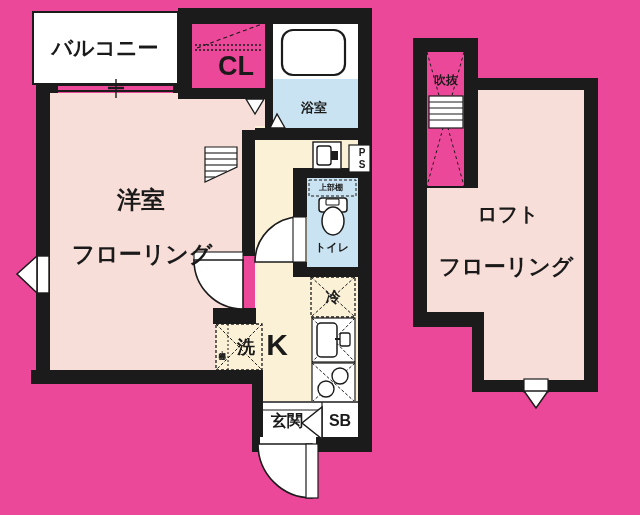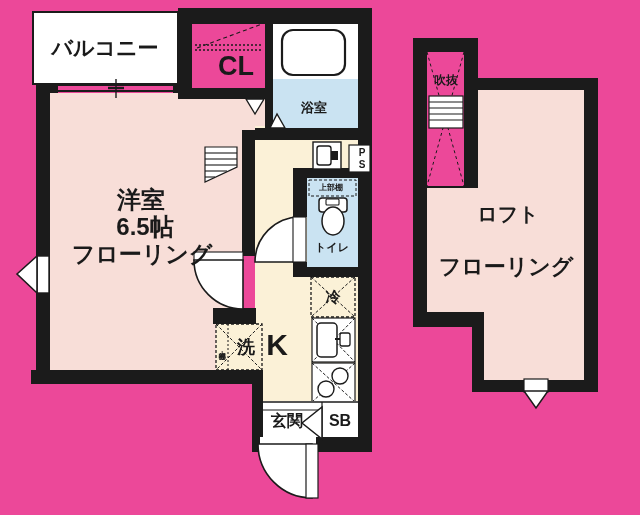--- a/index.html
+++ b/index.html
@@ -184,21 +184,20 @@
     <g>
       <rect x="524" y="379" width="24" height="13" fill="#ffffff" stroke="#1b1b1b" stroke-width="1.2"></rect>
       <polygon points="524,391 548,391 536,408" fill="#ffffff" stroke="#1b1b1b" stroke-width="1.5"></polygon>
     </g>
   </svg>
 
   <div class="lbl" style="left:105px;top:48px;font-size:21px">バルコニー</div>
   <div class="lbl" style="left:236px;top:66px;font-size:27px">CL</div>
   <div class="lbl" style="left:314px;top:108px;font-size:13px">浴室</div>
   <div class="lbl" style="left:141px;top:200px;font-size:24px">洋室</div>
-  <div class="lbl" style="left:145px;top:227px;font-size:24px">6.5帖</div>
   <div class="lbl" style="left:142px;top:254px;font-size:23px">フローリング</div>
   <div class="lbl" style="left:332px;top:248px;font-size:11px">トイレ</div>
   <div class="lbl" style="left:331px;top:188px;font-size:8px">上部棚</div>
   <div class="lbl" style="left:277px;top:345px;font-size:30px">K</div>
   <div class="lbl" style="left:333px;top:297px;font-size:15px">冷</div>
   <div class="lbl" style="left:246px;top:347px;font-size:18px">洗</div>
   <div class="lbl v-lbl" style="left:222px;top:347px;font-size:7px">上部棚</div>
   <div class="lbl ps-lbl" style="left:360px;top:158px;font-size:10px">PS</div>
   <div class="lbl" style="left:287px;top:421px;font-size:16px">玄関</div>
   <div class="lbl" style="left:340px;top:421px;font-size:16px">SB</div>

